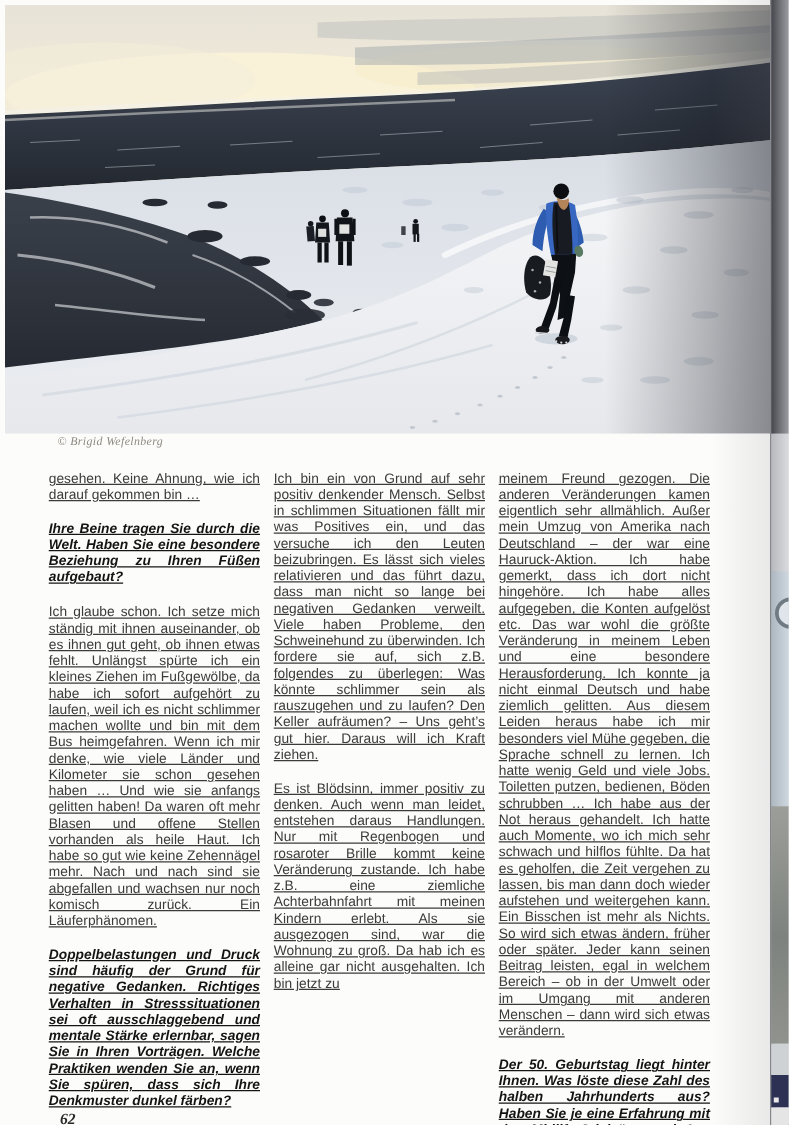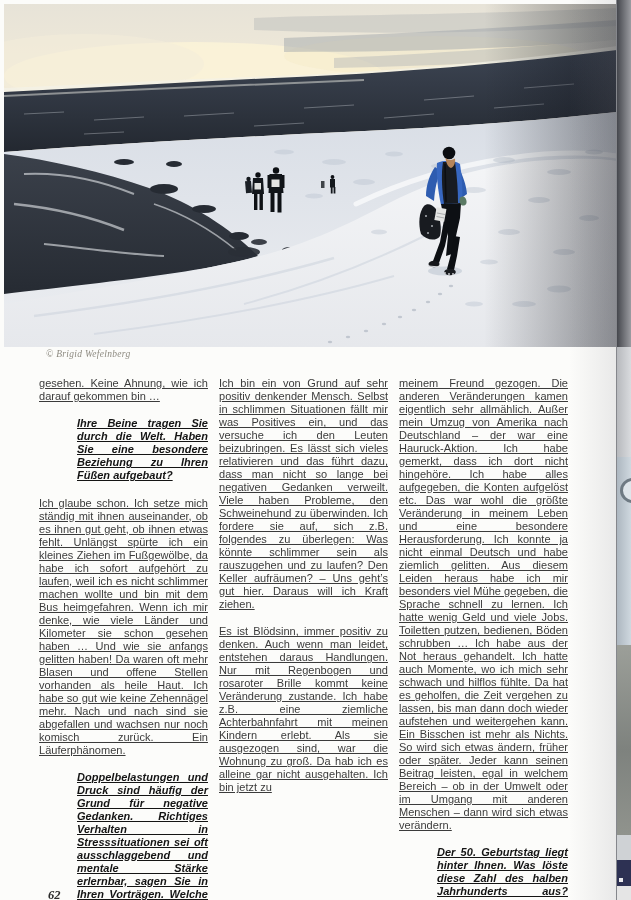--- a/index.html
+++ b/index.html
@@ -32,21 +32,21 @@
   }
   .col{flex:1 1 0;min-width:0;}
   .col p{
     margin:0 0 14.3px 0;
     font-size:11px;line-height:13px;color:#3b3b3b;
     text-align:justify;hyphens:auto;-webkit-hyphens:auto;
     letter-spacing:0.02px;
     text-decoration:underline;
   }
   .col p.q{
-    font-weight:700;font-style:italic;color:#141414;margin-left:38px;
+    font-weight:700;font-style:italic;color:#141414;
   }
   .pagenum{
     position:absolute;left:48px;top:846px;
     font-family:"Liberation Serif", serif;
     font-style:italic;font-weight:700;
     font-size:12.5px;color:#2b2b2b;margin-top:42px;
   }
   .edge{
     position:absolute;right:0;top:0;width:14px;height:900px;
     background:#d6d8db;

